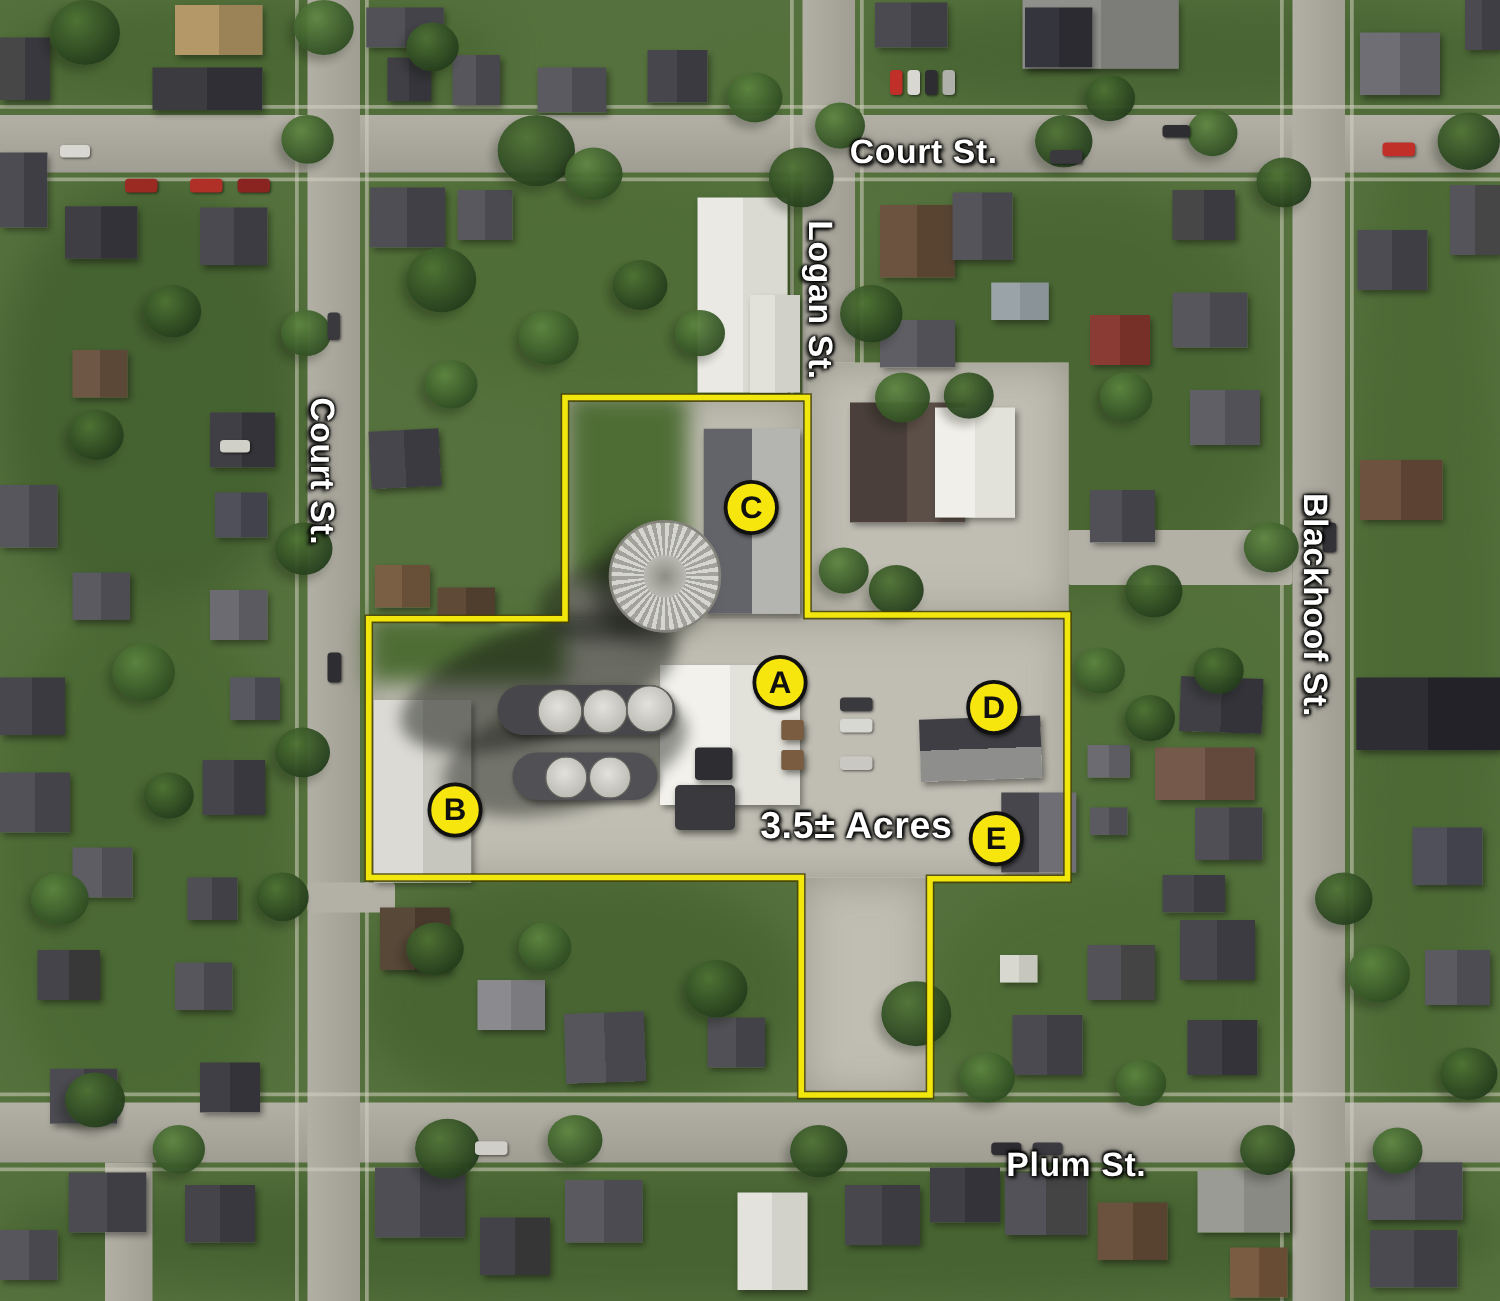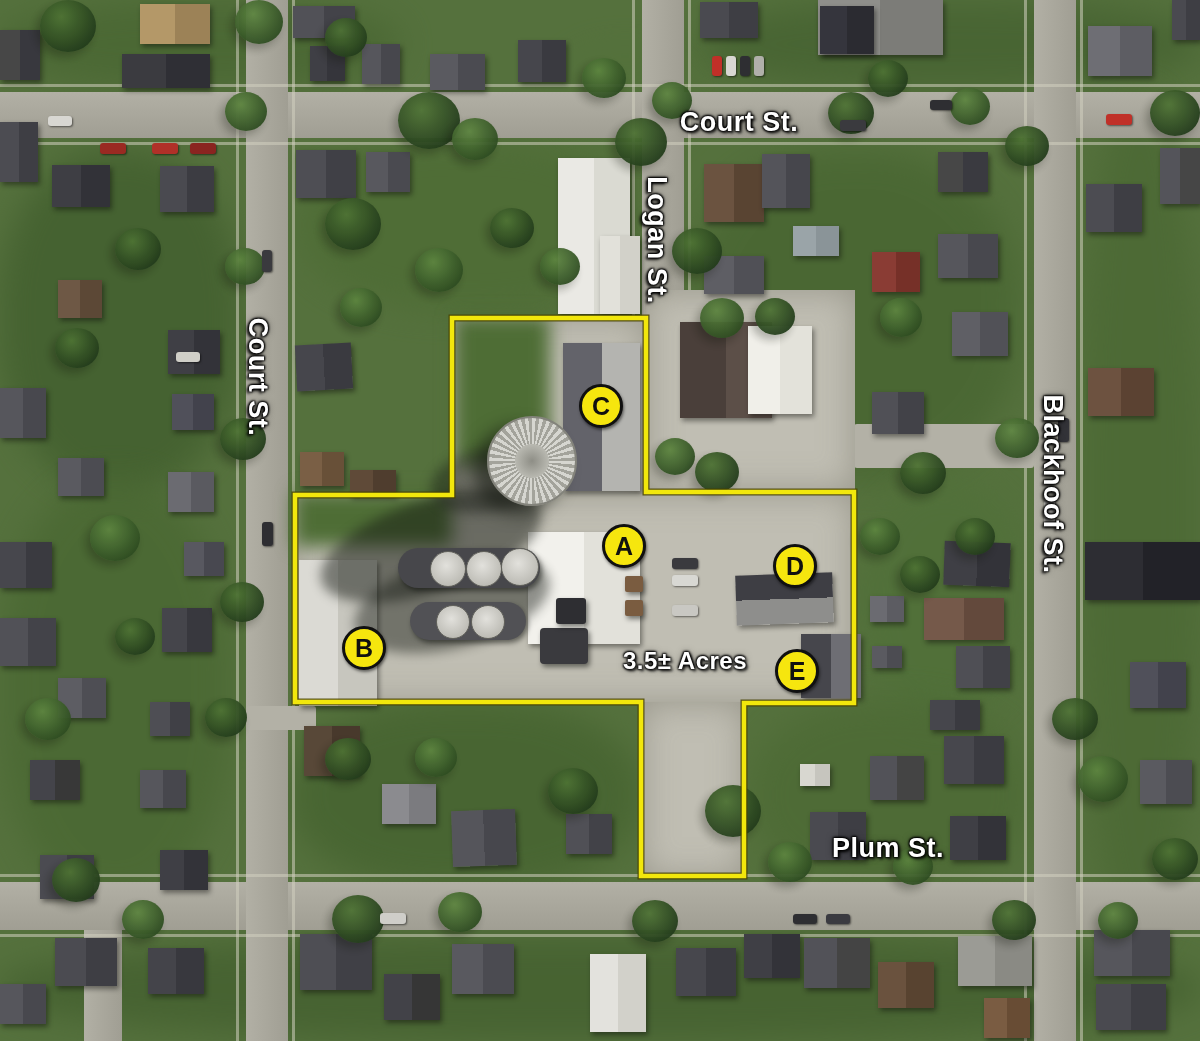--- a/index.html
+++ b/index.html
@@ -31,21 +31,21 @@
        border-radius:50%;background:radial-gradient(circle,#8e8e86,#bcbcb4 75%)}
   #boundary-svg{position:absolute;left:0;top:0}
   #boundary-svg .under{fill:none;stroke:rgba(72,66,0,.85);stroke-width:7}
   #boundary-svg .main{fill:none;stroke:var(--boundary_yellow,#f2e70c);stroke-width:4.5}
   .street-label{position:absolute;color:#fff;font-weight:700;font-size:27px;
       letter-spacing:.5px;white-space:nowrap;transform:translate(-50%,-50%);
       text-shadow:2px 2px 3px rgba(0,0,0,.95),-1px -1px 2px rgba(0,0,0,.85),
                   1px -1px 2px rgba(0,0,0,.85),-1px 1px 2px rgba(0,0,0,.85),
                   0 0 7px rgba(0,0,0,.55)}
   .street-label.vertical{transform:translate(-50%,-50%) rotate(90deg)}
-  #acreage-label{font-size:24px}
+  #acreage-label{font-size:30px}
   .marker{position:absolute;width:38px;height:38px;border-radius:50%;
       background:var(--marker_fill,#f6e60e);border:3px solid #101010;color:#101010;
       font-weight:700;font-size:25px;line-height:1;display:flex;align-items:center;
       justify-content:center;transform:translate(-50%,-50%);
       box-shadow:1px 2px 3px rgba(0,0,0,.5)}
 </style>
 </head>
 <body>
 
 <div id="stage">
@@ -288,21 +288,21 @@
   <svg id="boundary-svg" width="1200" height="1041" viewBox="0 0 1200 1041">
     <polygon class="under" points="452,318 646,318 646,492 854,492 854,703 744,703 744,876 641,876 641,702 295,702 295,495 452,495"></polygon>
     <polygon class="main" points="452,318 646,318 646,492 854,492 854,703 744,703 744,876 641,876 641,702 295,702 295,495 452,495"></polygon>
   </svg>
 
   <div class="layer" id="labels-layer">
     <div class="street-label" style="left: 739px; top: 122px;">Court St.</div>
     <div class="street-label vertical" style="left: 656px; top: 240px;">Logan St.</div>
     <div class="street-label vertical" style="left: 257px; top: 377px;">Court St.</div>
     <div class="street-label vertical" style="left: 1052px; top: 484px;">Blackhoof St.</div>
-    <div class="street-label" style="left: 861px; top: 848px; margin-left: 27px;">Plum St.</div>
+    <div class="street-label" style="left: 861px; top: 932px;">Plum St.</div>
     <div class="street-label" id="acreage-label" style="left: 685px; top: 661px;">3.5± Acres</div>
   </div>
 
   <div class="layer" id="markers-layer">
     <div class="marker" style="left: 624px; top: 546px;">A</div>
     <div class="marker" style="left: 364px; top: 648px;">B</div>
     <div class="marker" style="left: 601px; top: 406px;">C</div>
     <div class="marker" style="left: 795px; top: 566px;">D</div>
     <div class="marker" style="left: 797px; top: 671px;">E</div>
   </div>

